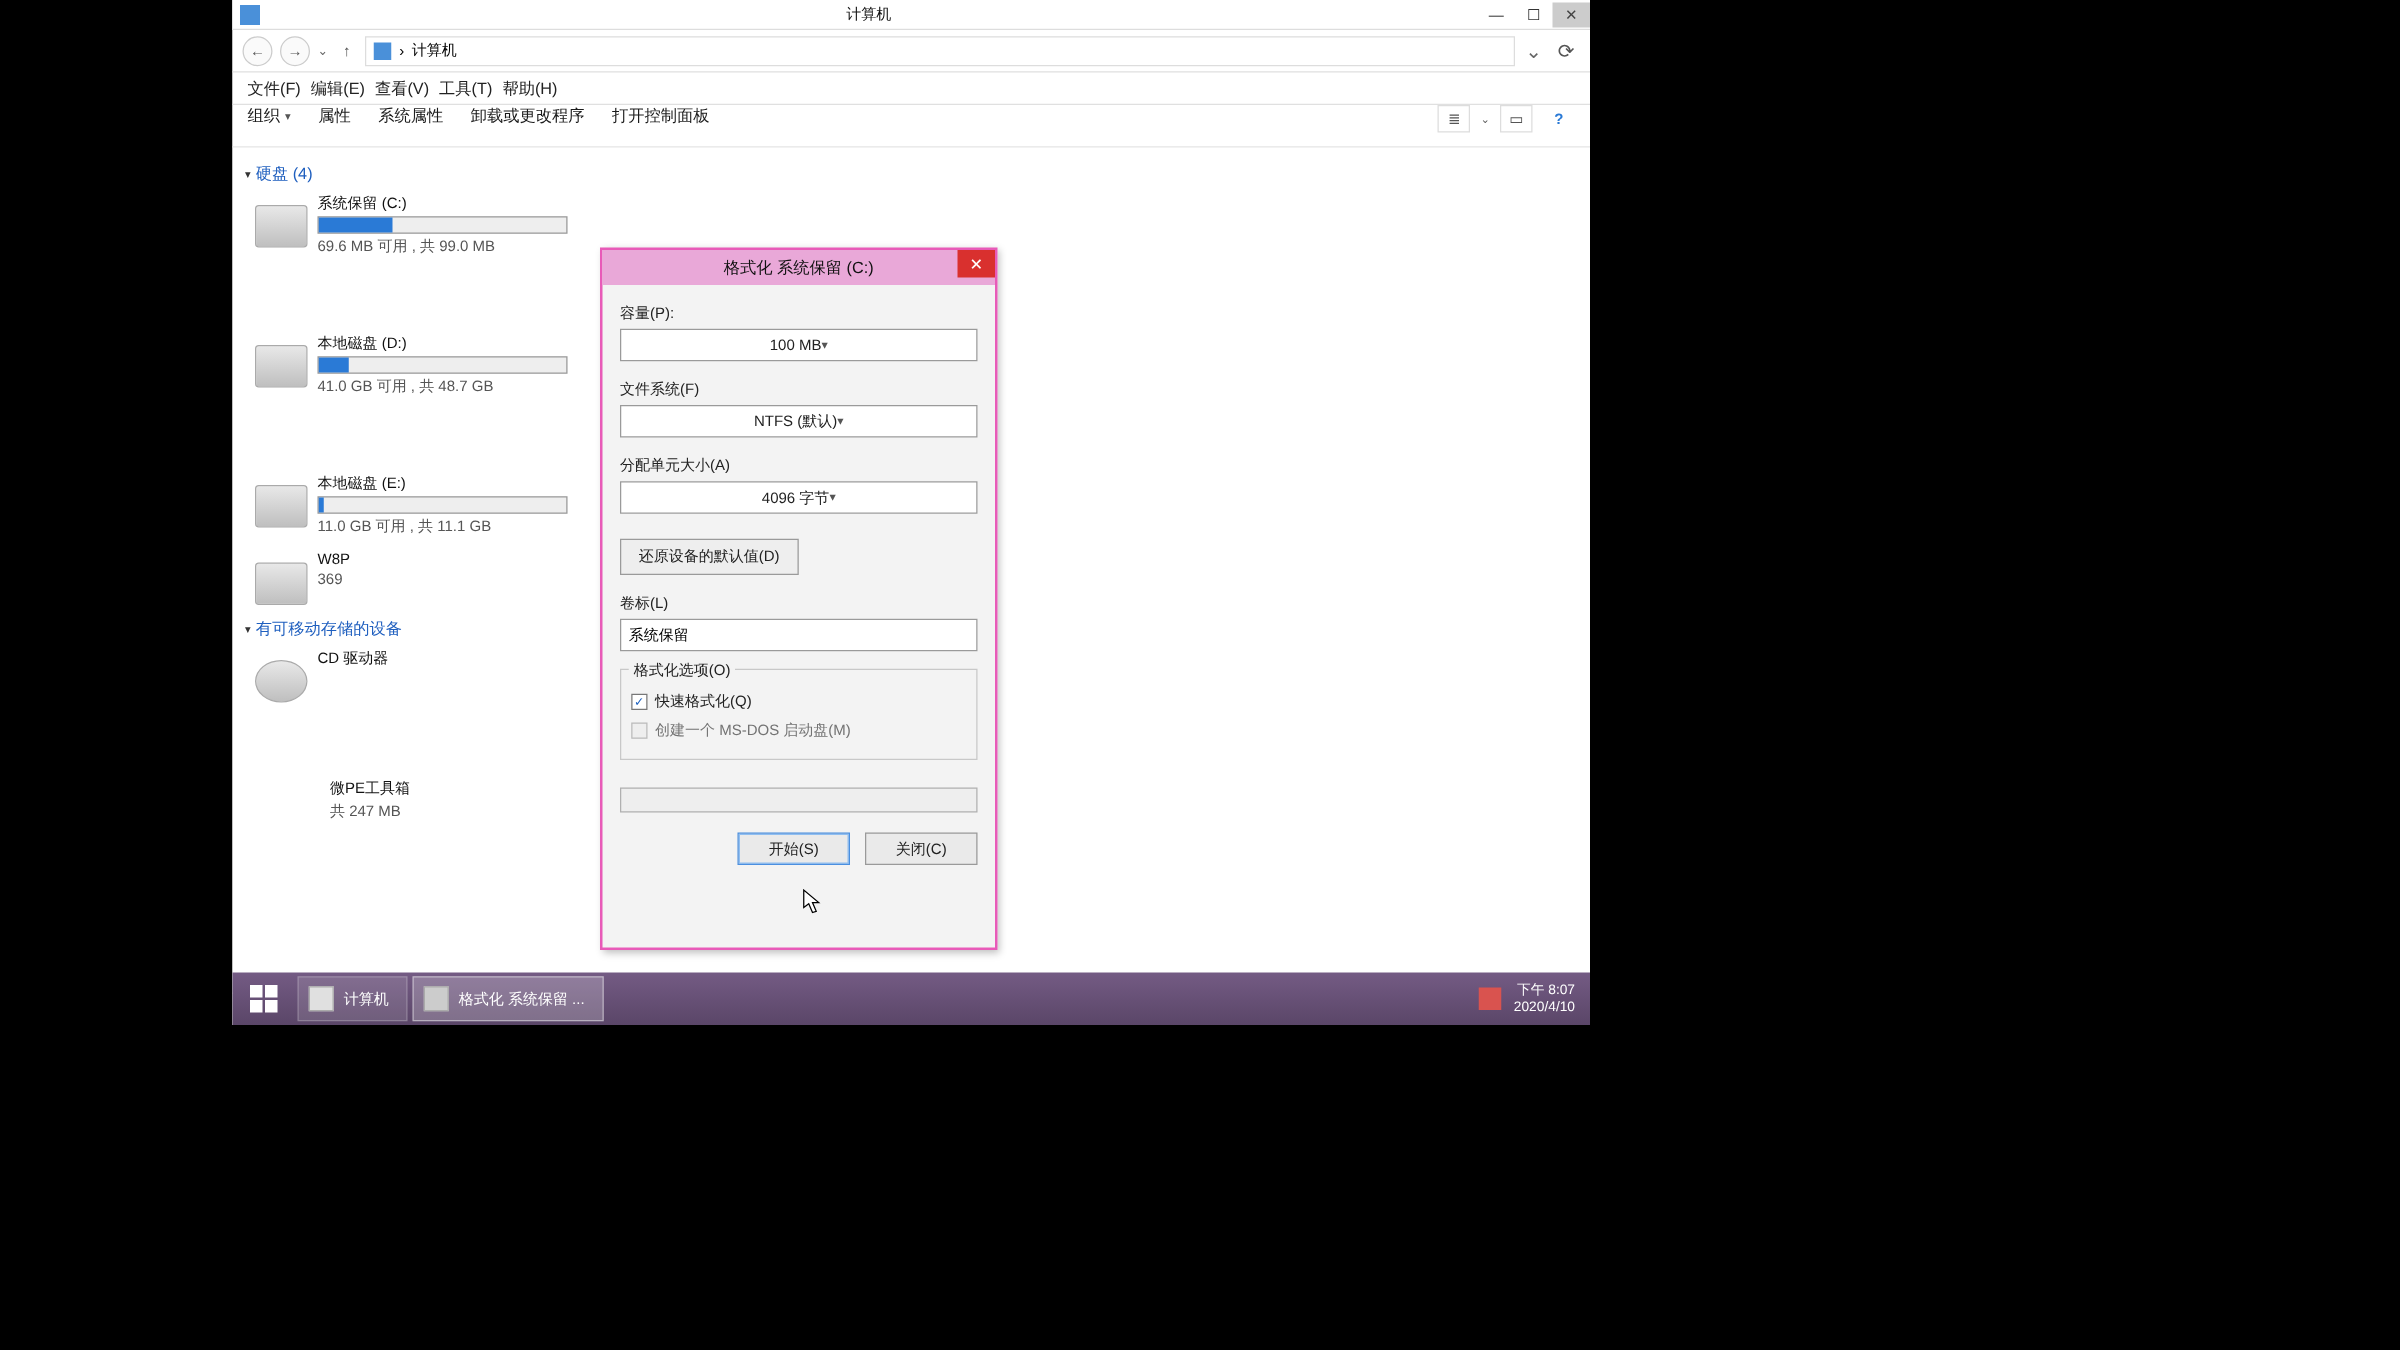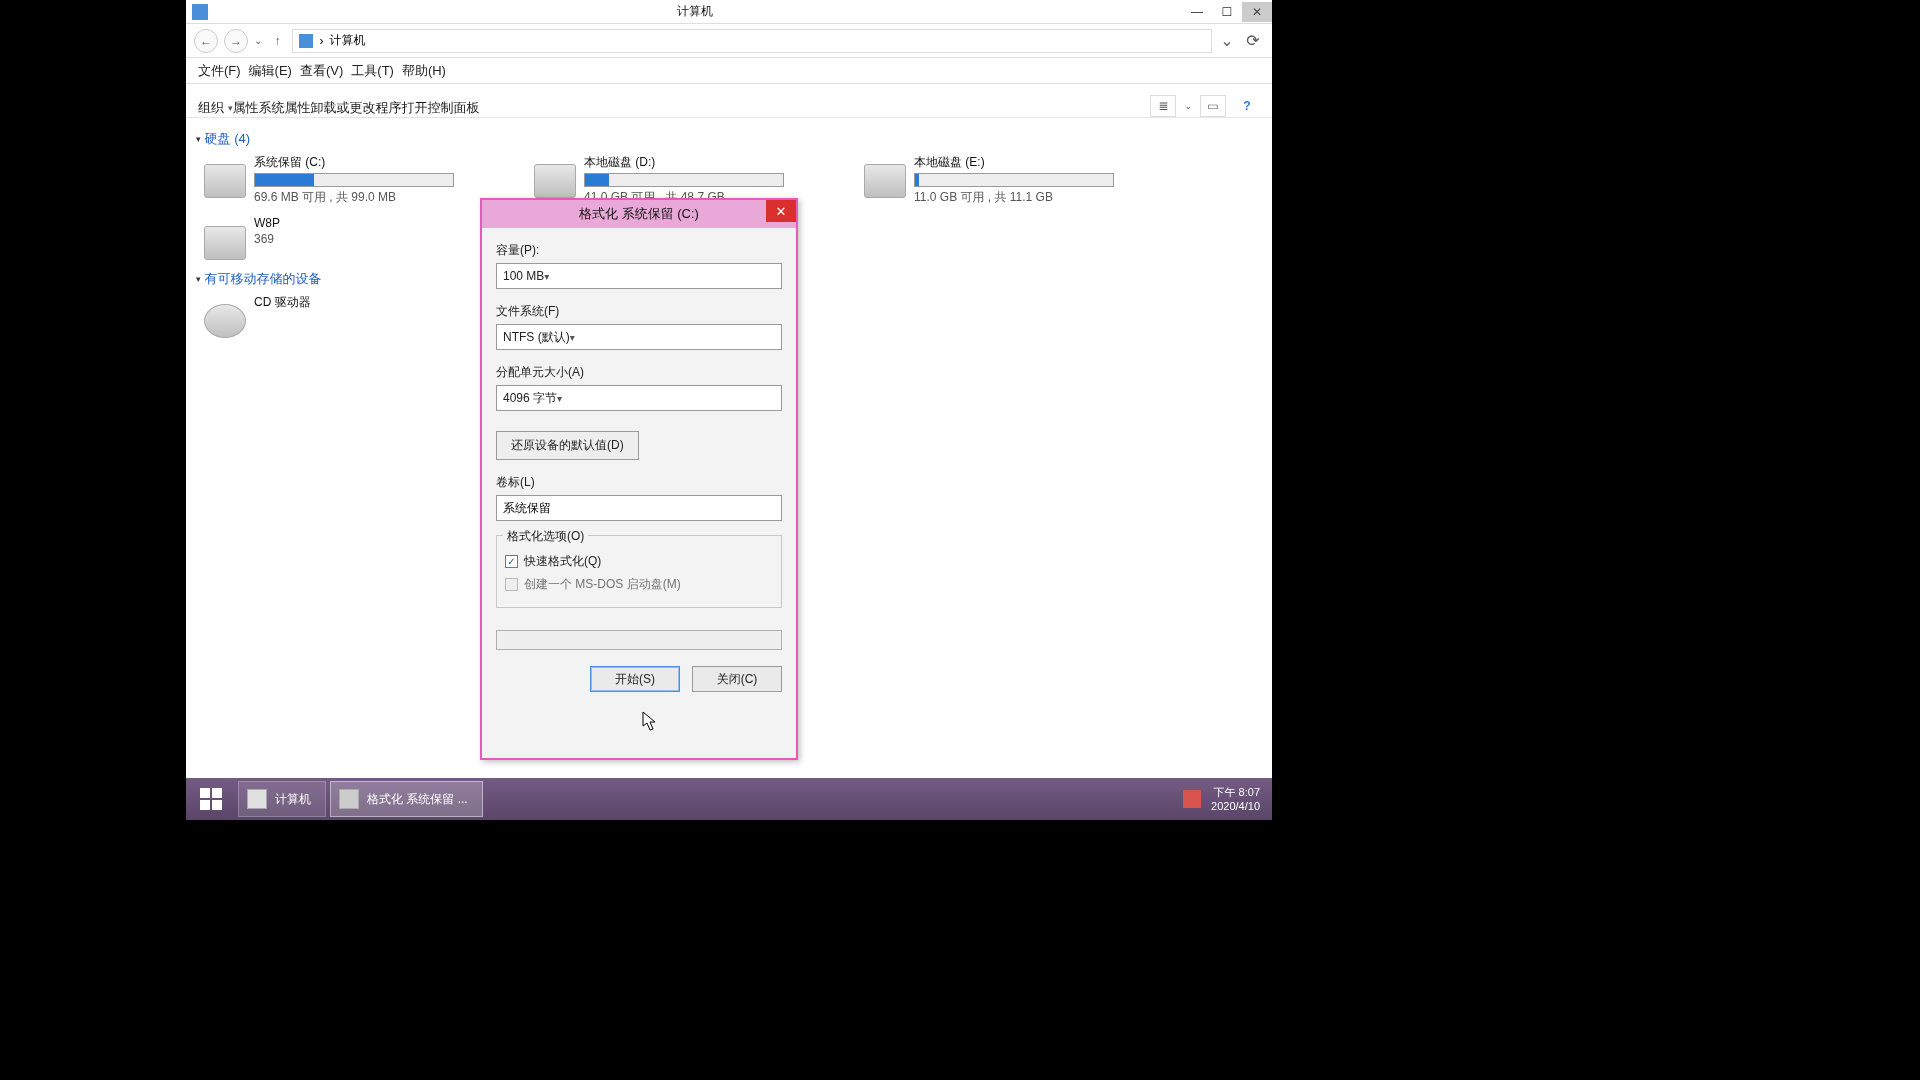--- a/index.html
+++ b/index.html
@@ -13,48 +13,48 @@
   .titlebar .win-btn.close { background:#ccc; color:#444; }
   .navbar { height:34px; display:flex; align-items:center; gap:6px; padding:0 8px; border-bottom:1px solid #e0e0e0; }
   .nav-btn { width:24px; height:24px; border:1px solid #ccc; border-radius:50%; display:flex; align-items:center; justify-content:center; font-size:12px; color:#555; background:#fafafa; }
   .nav-up { width:18px; height:18px; display:flex; align-items:center; justify-content:center; font-size:12px; color:#555;}
   .addr { flex:1; height:24px; border:1px solid #ddd; display:flex; align-items:center; padding:0 6px; gap:6px; font-size:12px; }
   .addr .pc-icon { width:14px; height:14px; background:#4a90d9; display:inline-block;}
   .addr-drop { width:18px; text-align:center; color:#666; }
   .refresh { width:22px; height:22px; display:flex; align-items:center; justify-content:center; color:#555; }
   .menubar { height:26px; display:flex; align-items:center; gap:8px; padding:0 12px; font-size:13px; border-bottom:1px solid #e0e0e0;}
   .menubar span { color:#222; }
-  .toolbar { height:34px; display:flex; align-items:flex-end; padding:0 12px; font-size:13px; border-bottom:1px solid #e5e5e5; color:#1a1a1a;}
+  .toolbar { height:34px; display:flex; align-items:flex-start; gap:22px; padding:0 12px; font-size:13px; border-bottom:1px solid #e5e5e5; color:#1a1a1a;}
   .toolbar .tb-first { display:flex; align-items:center; gap:4px; }
   .toolbar .tb-first::after { content:"▾"; font-size:9px; color:#555;}
   .toolbar-icons { margin-left:auto; display:flex; align-items:center; gap:8px; }
   .toolbar-icons .ti { width:26px; height:22px; border:1px solid #ddd; display:flex; align-items:center; justify-content:center; font-size:12px; color:#555;}
   .toolbar-icons .ti.help { border:none; color:#2a7ad6; font-weight:bold;}
   .content { flex:1; padding:8px 10px 4px 10px; overflow:hidden; position:relative; }
   .group-header { font-size:13px; color:#1f5fbf; margin:4px 0 6px 0; display:flex; align-items:center; gap:4px; }
   .group-header .tri { font-size:9px; color:#333;}
-  .drives-row { display:flex; gap:60px; flex-wrap:wrap; margin-left:8px; margin-bottom:10px;}
+  .drives-row { display:flex; gap:60px; flex-wrap:wrap; margin-left:8px; margin-bottom:10px;flex-direction:column;}
   .drive { width:270px; display:flex; gap:8px; }
   .drive-icon { width:42px; height:34px; background:linear-gradient(#e8e8e8,#bfbfbf); border:1px solid #aaa; border-radius:3px; margin-top:10px;}
   .drive-info { flex:1; }
   .drive-name { font-size:12px; color:#111; margin-bottom:2px; white-space:nowrap;}
   .drive-bar { width:200px; height:14px; border:1px solid #9a9a9a; background:#eee; position:relative; }
   .drive-bar-fill { position:absolute; left:0; top:0; bottom:0; background:#2a7ad6; }
   .drive-stats { font-size:12px; color:#555; margin-top:2px; white-space:nowrap;}
   .statusbar { height:26px; border-top:1px solid #e0e0e0; display:flex; align-items:center; padding:0 12px; gap:18px; font-size:12px; color:#333;}
   .statusbar .sb-icons { margin-left:auto; display:flex; gap:6px;}
   .statusbar .sb-icons .sbi { width:22px; height:18px; border:1px solid #ccc; }
 
   
   .format-dialog { position:absolute; left:294px; top:198px; width:318px; height:562px; border:2px solid #e85ab8; background:#f3f3f3; box-shadow:2px 2px 6px rgba(0,0,0,.25); }
   .fd-titlebar { height:28px; background:#e9a8d8; display:flex; align-items:center; justify-content:center; position:relative; font-size:13px; color:#111;}
   .fd-close { position:absolute; right:0; top:0; width:30px; height:22px; background:#d9302e; color:#fff; display:flex; align-items:center; justify-content:center; font-size:13px;}
   .fd-body { padding:14px 14px 10px 14px; font-size:12px; color:#222; }
   .fd-label { margin-bottom:4px; }
-  .fd-select, .fd-input { width:100%; height:26px; border:1px solid #9a9a9a; background:#fff; font-size:12px; padding:0 6px; display:flex; align-items:center; justify-content:flex-start;}
+  .fd-select, .fd-input { width:100%; height:26px; border:1px solid #9a9a9a; background:#fff; font-size:12px; padding:0 6px; display:flex; align-items:center; justify-content:center;}
   .fd-select::after { content:"▾"; font-size:10px; color:#555;}
   .fd-row { margin-bottom:14px; }
   .fd-restorebtn { display:inline-block; padding:5px 14px; border:1px solid #9a9a9a; background:#eee; font-size:12px; margin:6px 0 14px 0;}
   .fd-group { border:1px solid #c8c8c8; padding:10px 8px 8px 8px; margin-top:4px; position:relative;}
   .fd-group-title { font-size:12px; position:relative; top:-18px; left:-2px; background:#f3f3f3; display:inline-block; padding:0 4px;}
   .fd-check { display:flex; align-items:center; gap:6px; font-size:12px; margin-bottom:6px;}
   .fd-check.disabled { color:#737373;}
   .chk { width:13px; height:13px; border:1px solid #777; background:#fff; display:flex; align-items:center; justify-content:center; font-size:10px; color:#1a5fbf;}
   .chk.disabled { border-color:#bbb; background:#eee; color:#bbb;}
   .fd-progress { width:100%; height:20px; border:1px solid #b0b0b0; background:#eee; margin-top:22px;}

